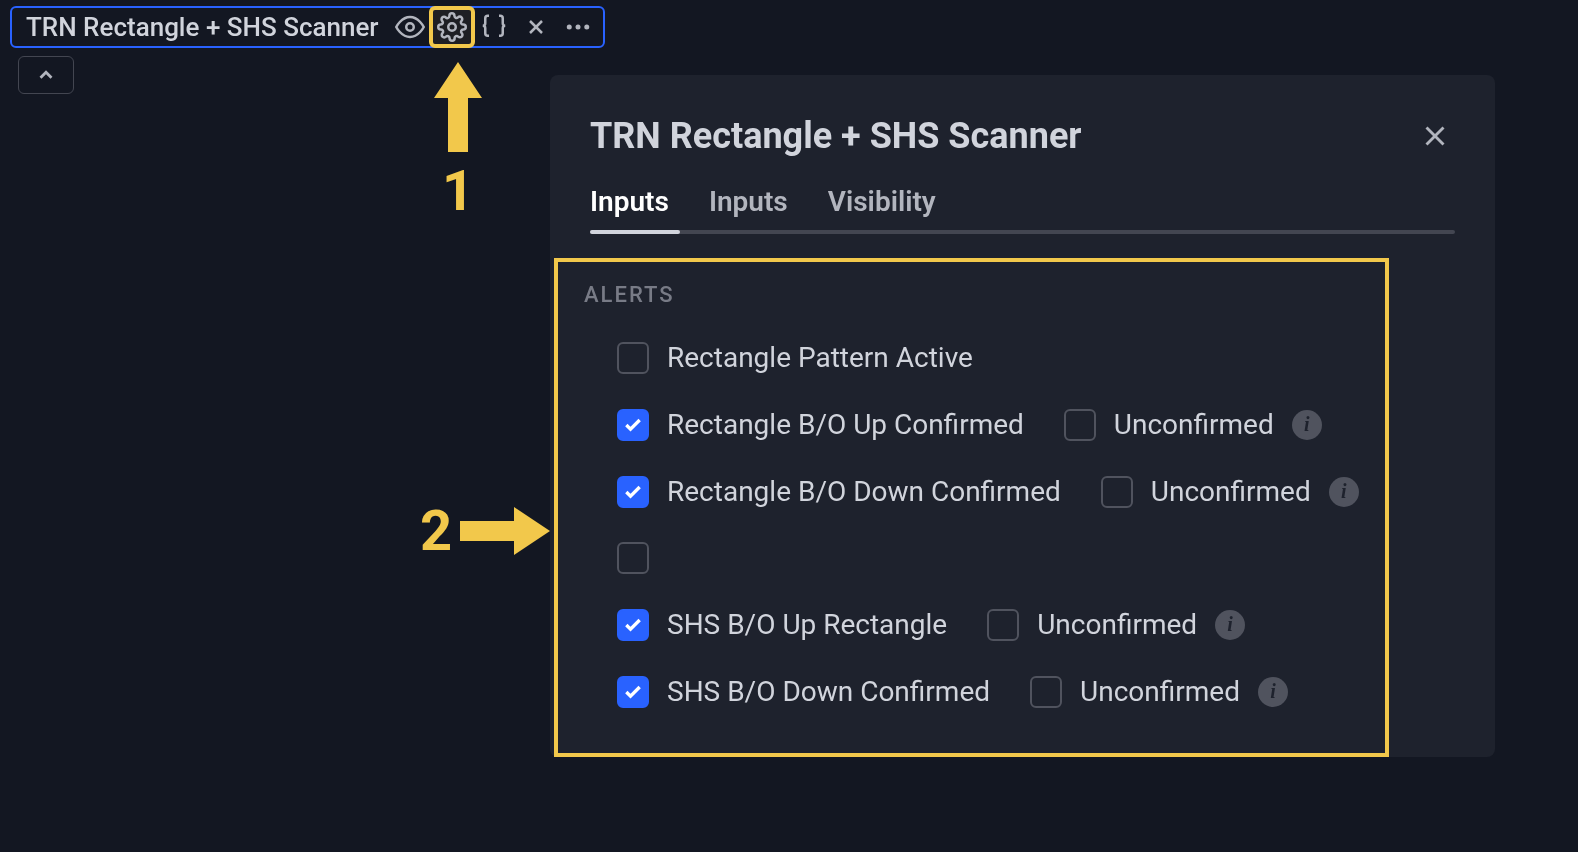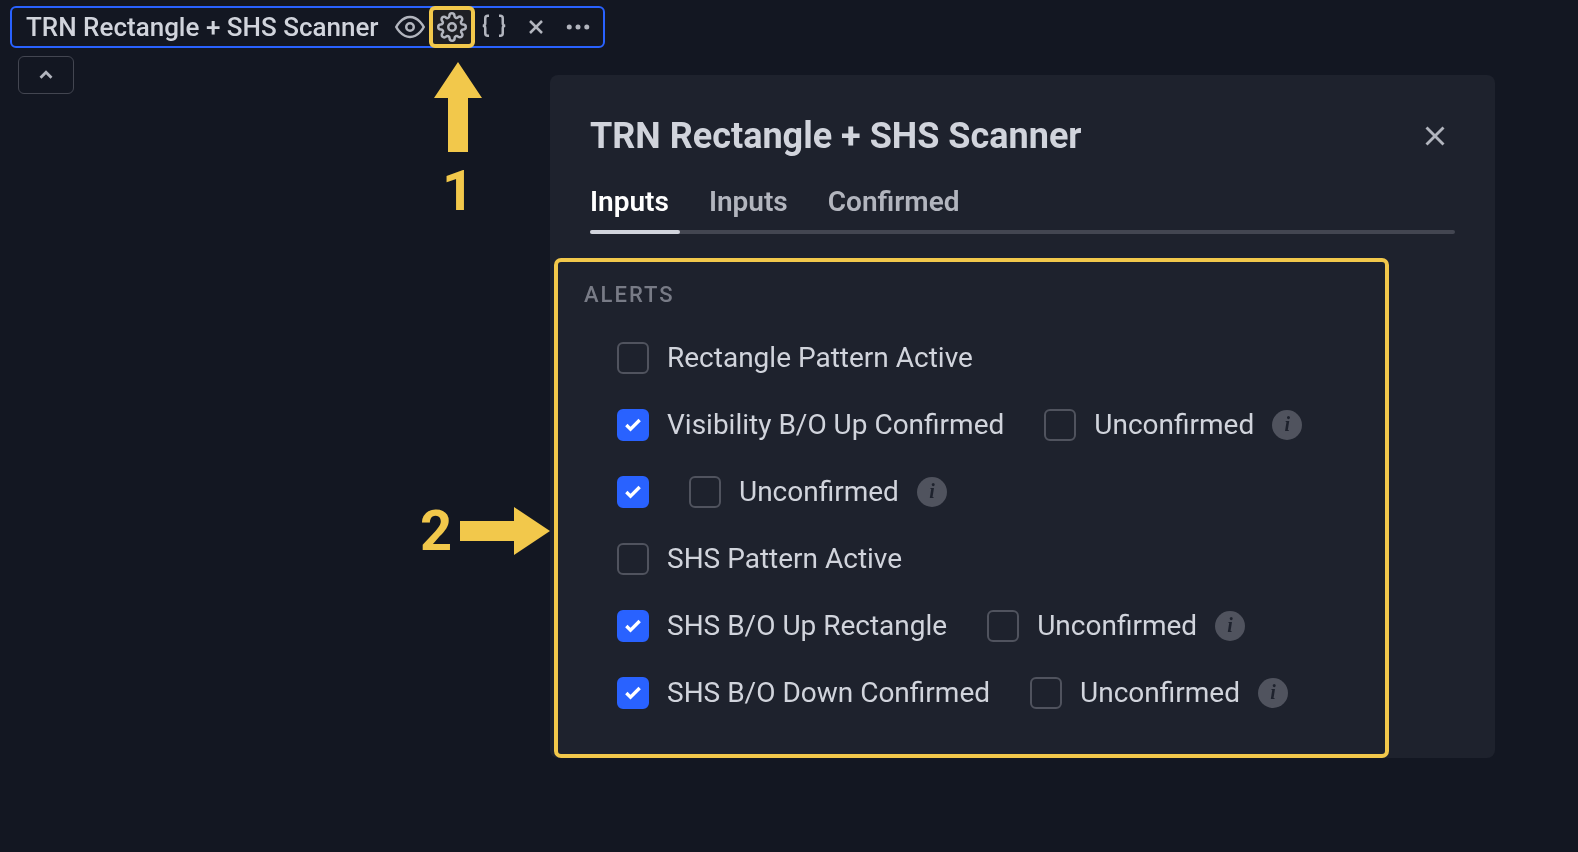--- a/index.html
+++ b/index.html
@@ -152,21 +152,21 @@
     height: 4px;
     width: 90px;
     background: #d1d4dc;
     border-radius: 2px;
   }
 
   .alerts-box {
     margin: 24px 0 0 0;
     border: 4px solid #f2c84b;
     padding: 20px 26px 28px 26px;
-    border-radius: 7px;
+    border-radius: 0;
     width: 835px;
     margin-left: 4px;
   }
   .section-label {
     font-size: 22px;
     letter-spacing: 2px;
     color: #787b86;
     font-weight: 500;
     margin-bottom: 34px;
   }
@@ -281,61 +281,61 @@
     <div class="dialog-close">
       <svg width="34" height="34" viewBox="0 0 24 24" fill="none" stroke="currentColor" stroke-width="2">
           <line x1="18" y1="6" x2="6" y2="18"></line>
           <line x1="6" y1="6" x2="18" y2="18"></line>
         </svg>
     </div>
   </div>
   <div class="tabs">
     <div class="tab active">Inputs</div>
     <div class="tab">Inputs</div>
-    <div class="tab">Confirmed</div>
+    <div class="tab">Visibility</div>
     <div class="tab-underline"></div>
     <div class="tab-underline-active"></div>
   </div>
 
   <div class="alerts-box">
     <div class="section-label">ALERTS</div>
 
     <div class="row">
       <div class="checkbox"></div>
       <span class="opt-label">Rectangle Pattern Active</span>
     </div>
 
     <div class="row">
       <div class="checkbox checked">
           <svg width="20" height="20" viewBox="0 0 24 24" fill="none" stroke="#fff" stroke-width="4">
             <polyline points="20 6 9 17 4 12"></polyline>
           </svg>
         </div>
-      <span class="opt-label">Visibility B/O Up Confirmed</span>
+      <span class="opt-label">Rectangle B/O Up Confirmed</span>
       <span class="spacer-sm"></span>
       <div class="checkbox"></div>
       <span class="opt-label">Unconfirmed</span>
       <span class="info-icon">i</span>
     </div>
 
     <div class="row">
       <div class="checkbox checked">
           <svg width="20" height="20" viewBox="0 0 24 24" fill="none" stroke="#fff" stroke-width="4">
             <polyline points="20 6 9 17 4 12"></polyline>
           </svg>
         </div>
+      <span class="opt-label">Rectangle B/O Down Confirmed</span>
       <span class="spacer-sm"></span>
       <div class="checkbox"></div>
       <span class="opt-label">Unconfirmed</span>
       <span class="info-icon">i</span>
     </div>
 
     <div class="row">
       <div class="checkbox"></div>
-      <span class="opt-label">SHS Pattern Active</span>
     </div>
 
     <div class="row">
       <div class="checkbox checked">
           <svg width="20" height="20" viewBox="0 0 24 24" fill="none" stroke="#fff" stroke-width="4">
             <polyline points="20 6 9 17 4 12"></polyline>
           </svg>
         </div>
       <span class="opt-label">SHS B/O Up Rectangle</span>
       <span class="spacer-sm"></span>

